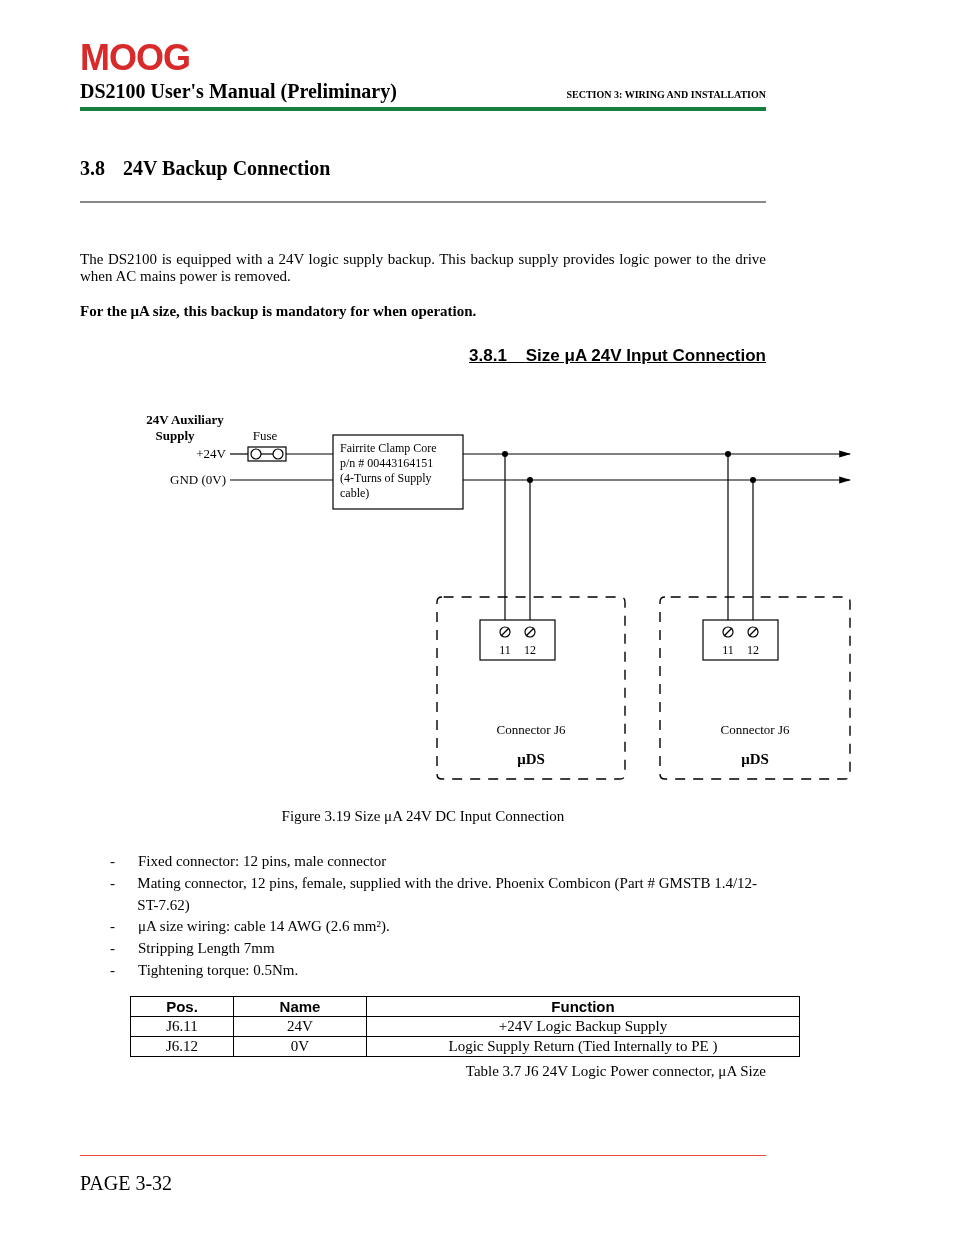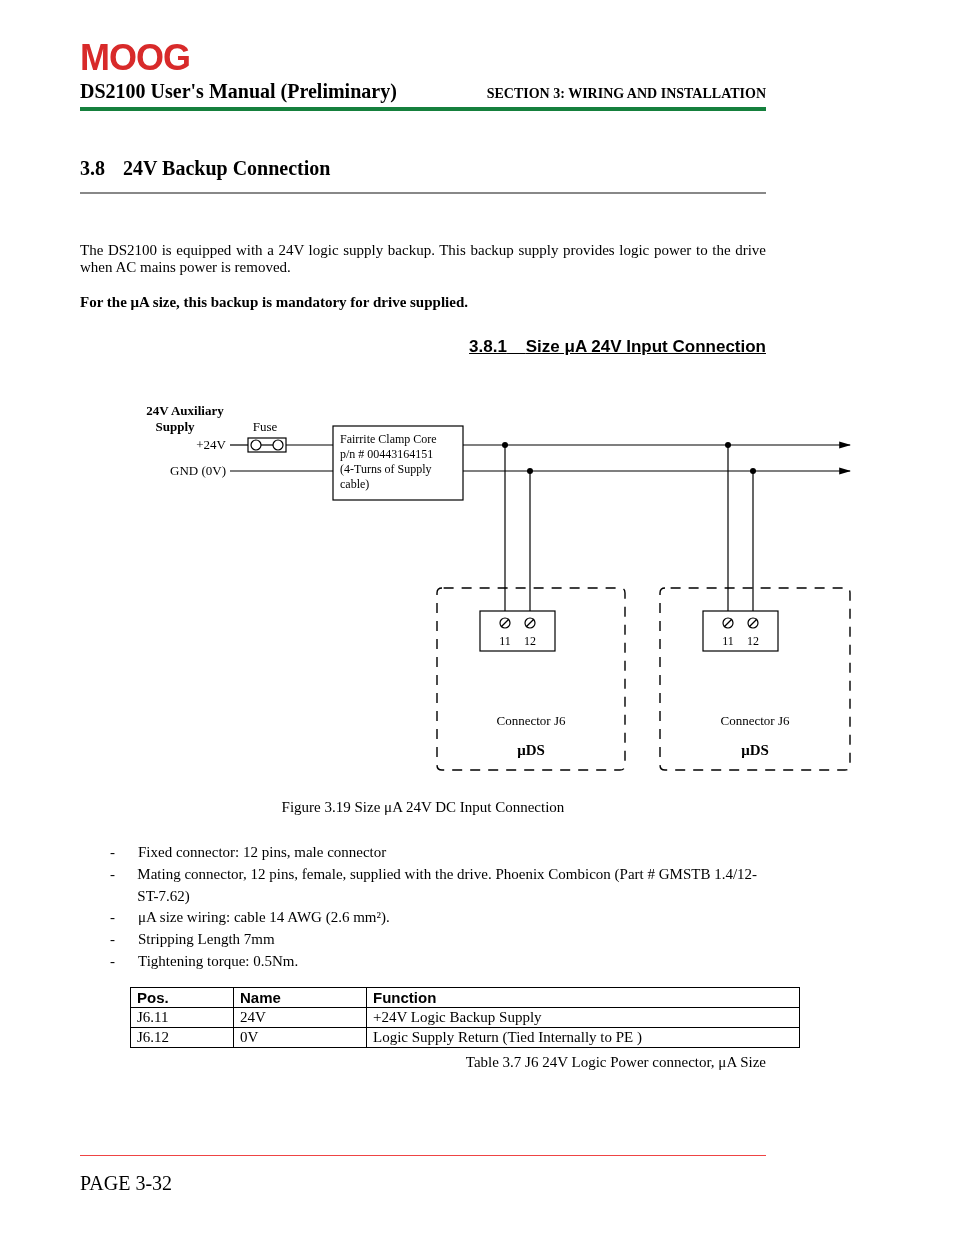--- a/index.html
+++ b/index.html
@@ -27,25 +27,25 @@
   }
   .header-row {
     display: flex;
     justify-content: space-between;
     align-items: baseline;
     margin-top: 4px;
     border-bottom: 4px solid #15803d;
     padding-bottom: 4px;
   }
   .header-left { font-size: 20px; font-weight: bold; }
-  .header-right { font-size: 14px; font-weight: bold; }
+  .header-right { font-size: 10px; font-weight: bold; }
   .section-row {
     margin-top: 46px;
     border-bottom: 2px solid #888;
-    padding-bottom: 12px;
+    padding-bottom: 21px;
   }
   .section-title { font-size: 20px; font-weight: bold; }
   .body-text { font-size: 15px; margin-top: 48px; text-align: justify; }
   .bold-note { font-size: 15px; font-weight: bold; margin-top: 18px; }
   .subsection {
     font-family: Arial, Helvetica, sans-serif;
     font-size: 17px;
     font-weight: bold;
     text-decoration: underline;
     margin-top: 26px;
@@ -58,21 +58,21 @@
   .bullets .dash { width: 10px; }
   table.pin {
     border-collapse: collapse;
     width: 670px;
     margin: 14px 0 0 50px;
     font-size: 15px;
   }
   table.pin th, table.pin td {
     border: 1px solid #000;
     padding: 1px 6px;
-    text-align: left;
+    text-align: center;
   }
   table.pin th { font-family: Arial, Helvetica, sans-serif; font-weight: bold; }
   .table-caption { text-align: right; font-size: 15px; margin-top: 6px; }
   .footer {
     position: absolute;
     bottom: 40px;
     left: 80px;
     right: 80px;
     border-top: 1px solid #ef4444;
     padding-top: 16px;
@@ -94,21 +94,21 @@
   </div>
 
   <div class="section-row">
     <span class="section-title">3.8</span>
     <span class="section-title">&nbsp;&nbsp;</span>
     <span class="section-title">24V Backup Connection</span>
   </div>
 
   <div class="body-text">The DS2100 is equipped with a 24V logic supply backup. This backup supply provides logic power to the drive when AC mains power is removed.</div>
 
-  <div class="bold-note">For the μA size, this backup is mandatory for drive supplied.</div>
+  <div class="bold-note">For the μA size, this backup is mandatory for when operation.</div>
 
   <div class="subsection">
     <span>3.8.1</span>
     &nbsp;&nbsp;
     <span>Size μA 24V Input Connection</span>
   </div>
 
   <div class="diagram-wrap">
     <svg width="794" height="390" viewBox="0 0 794 390">
 

